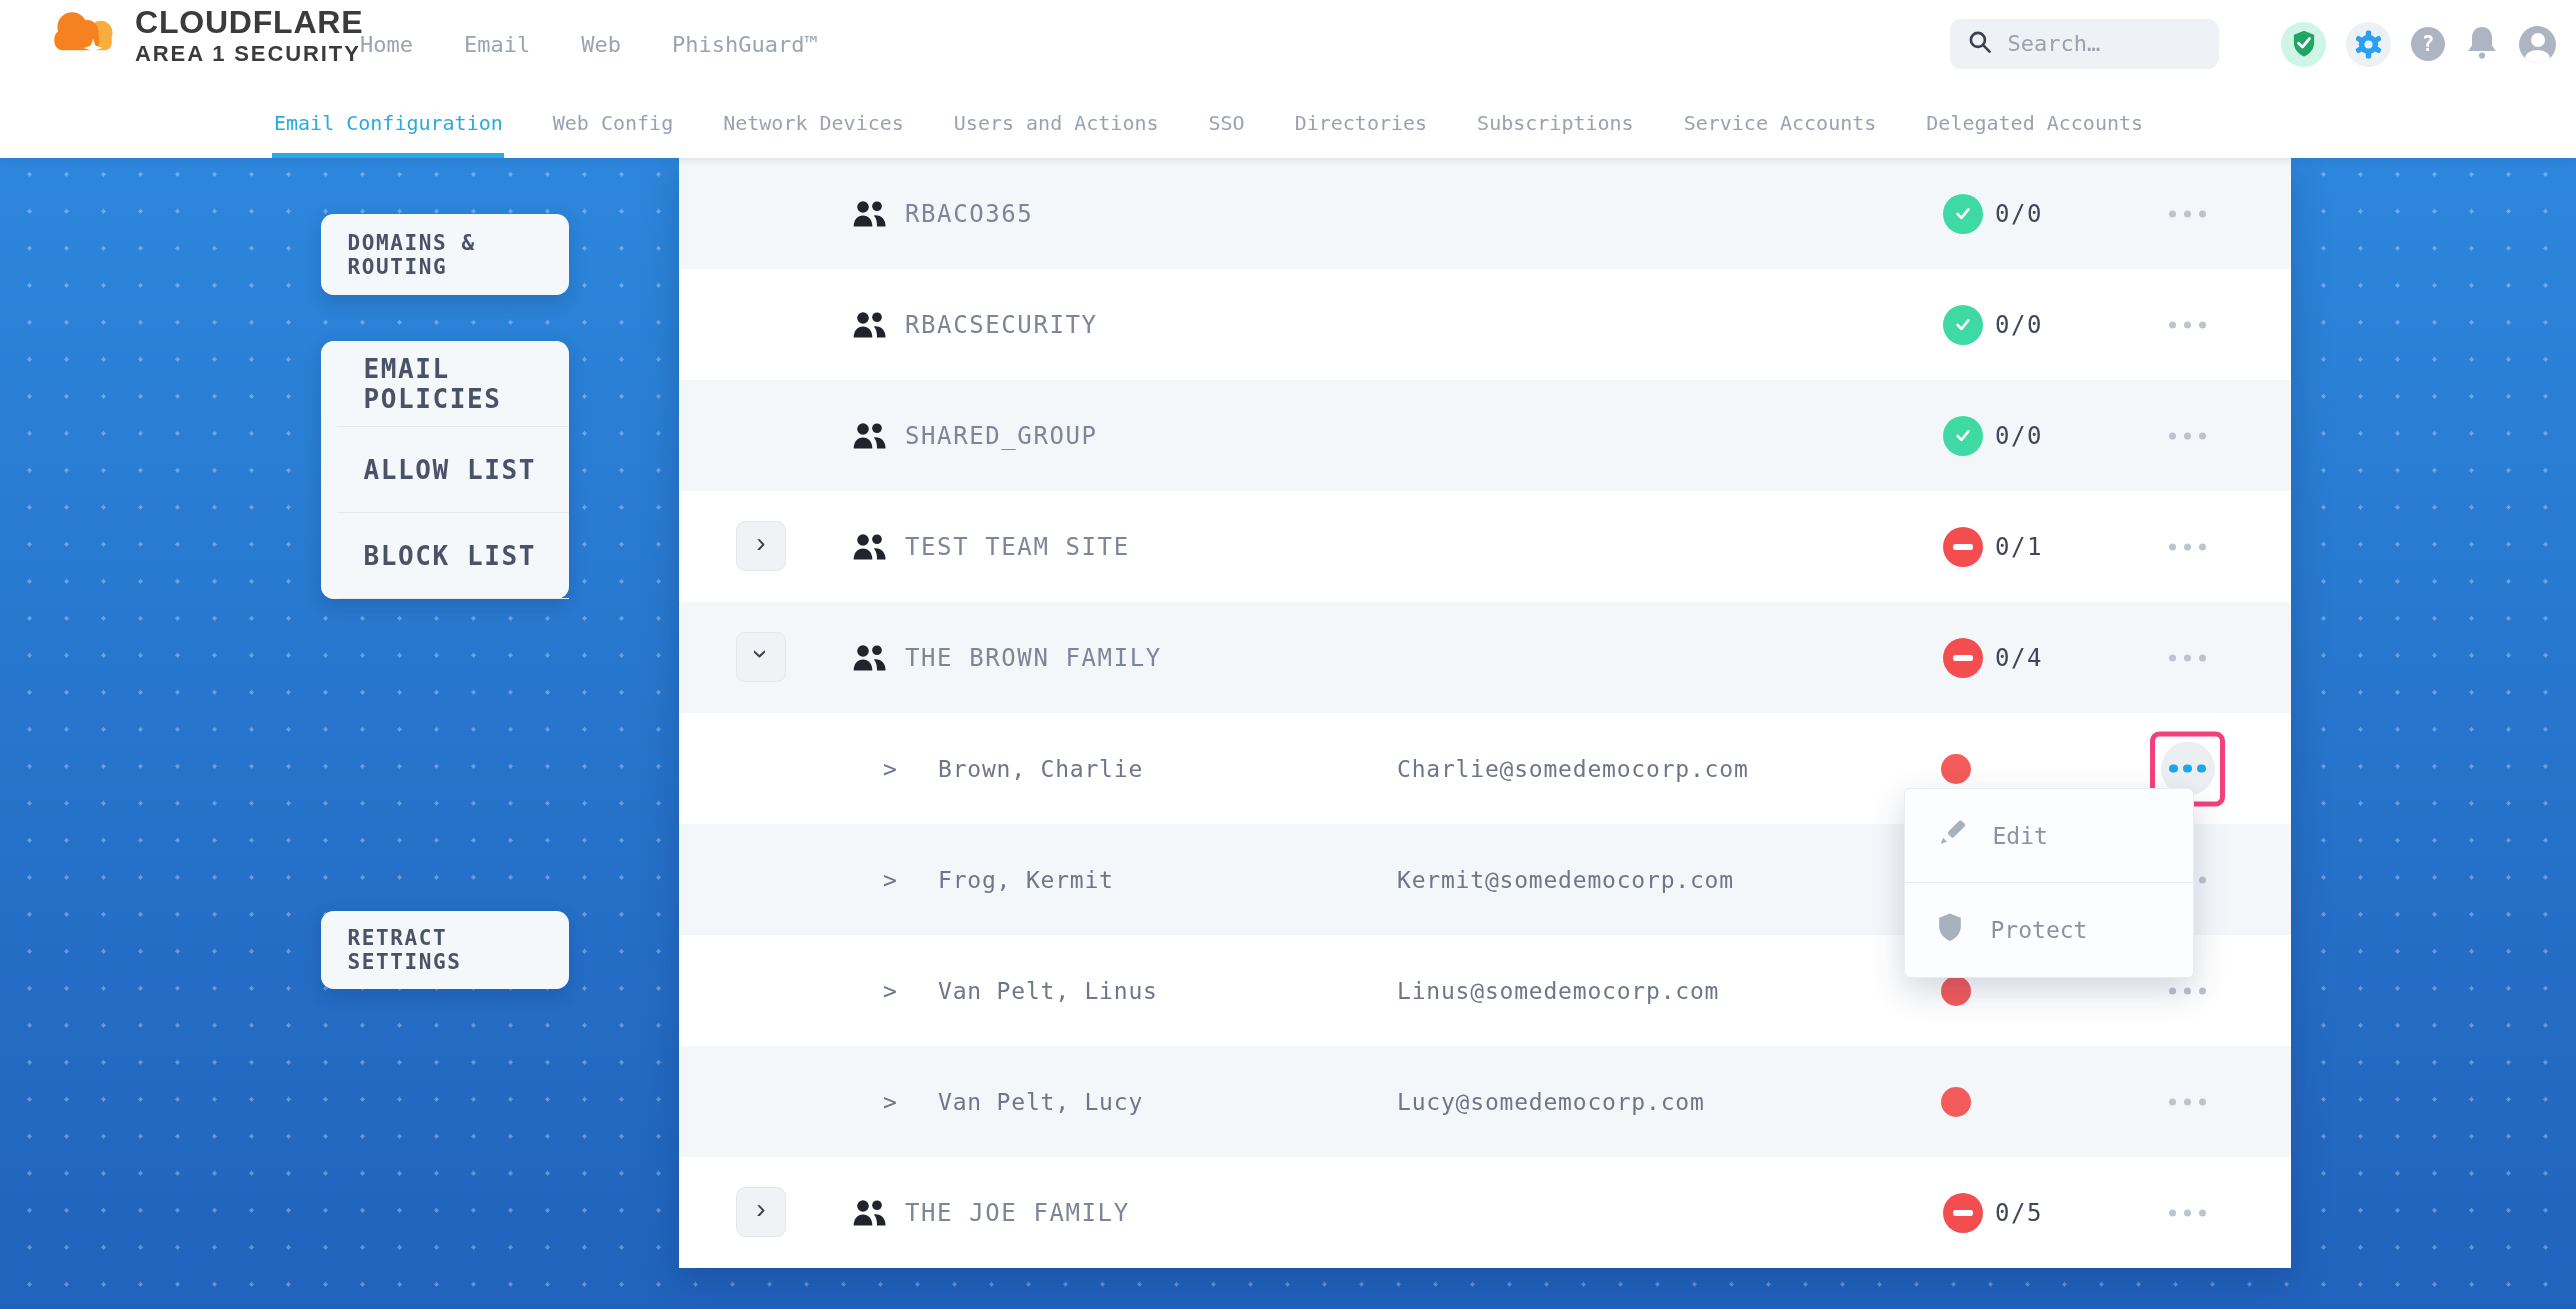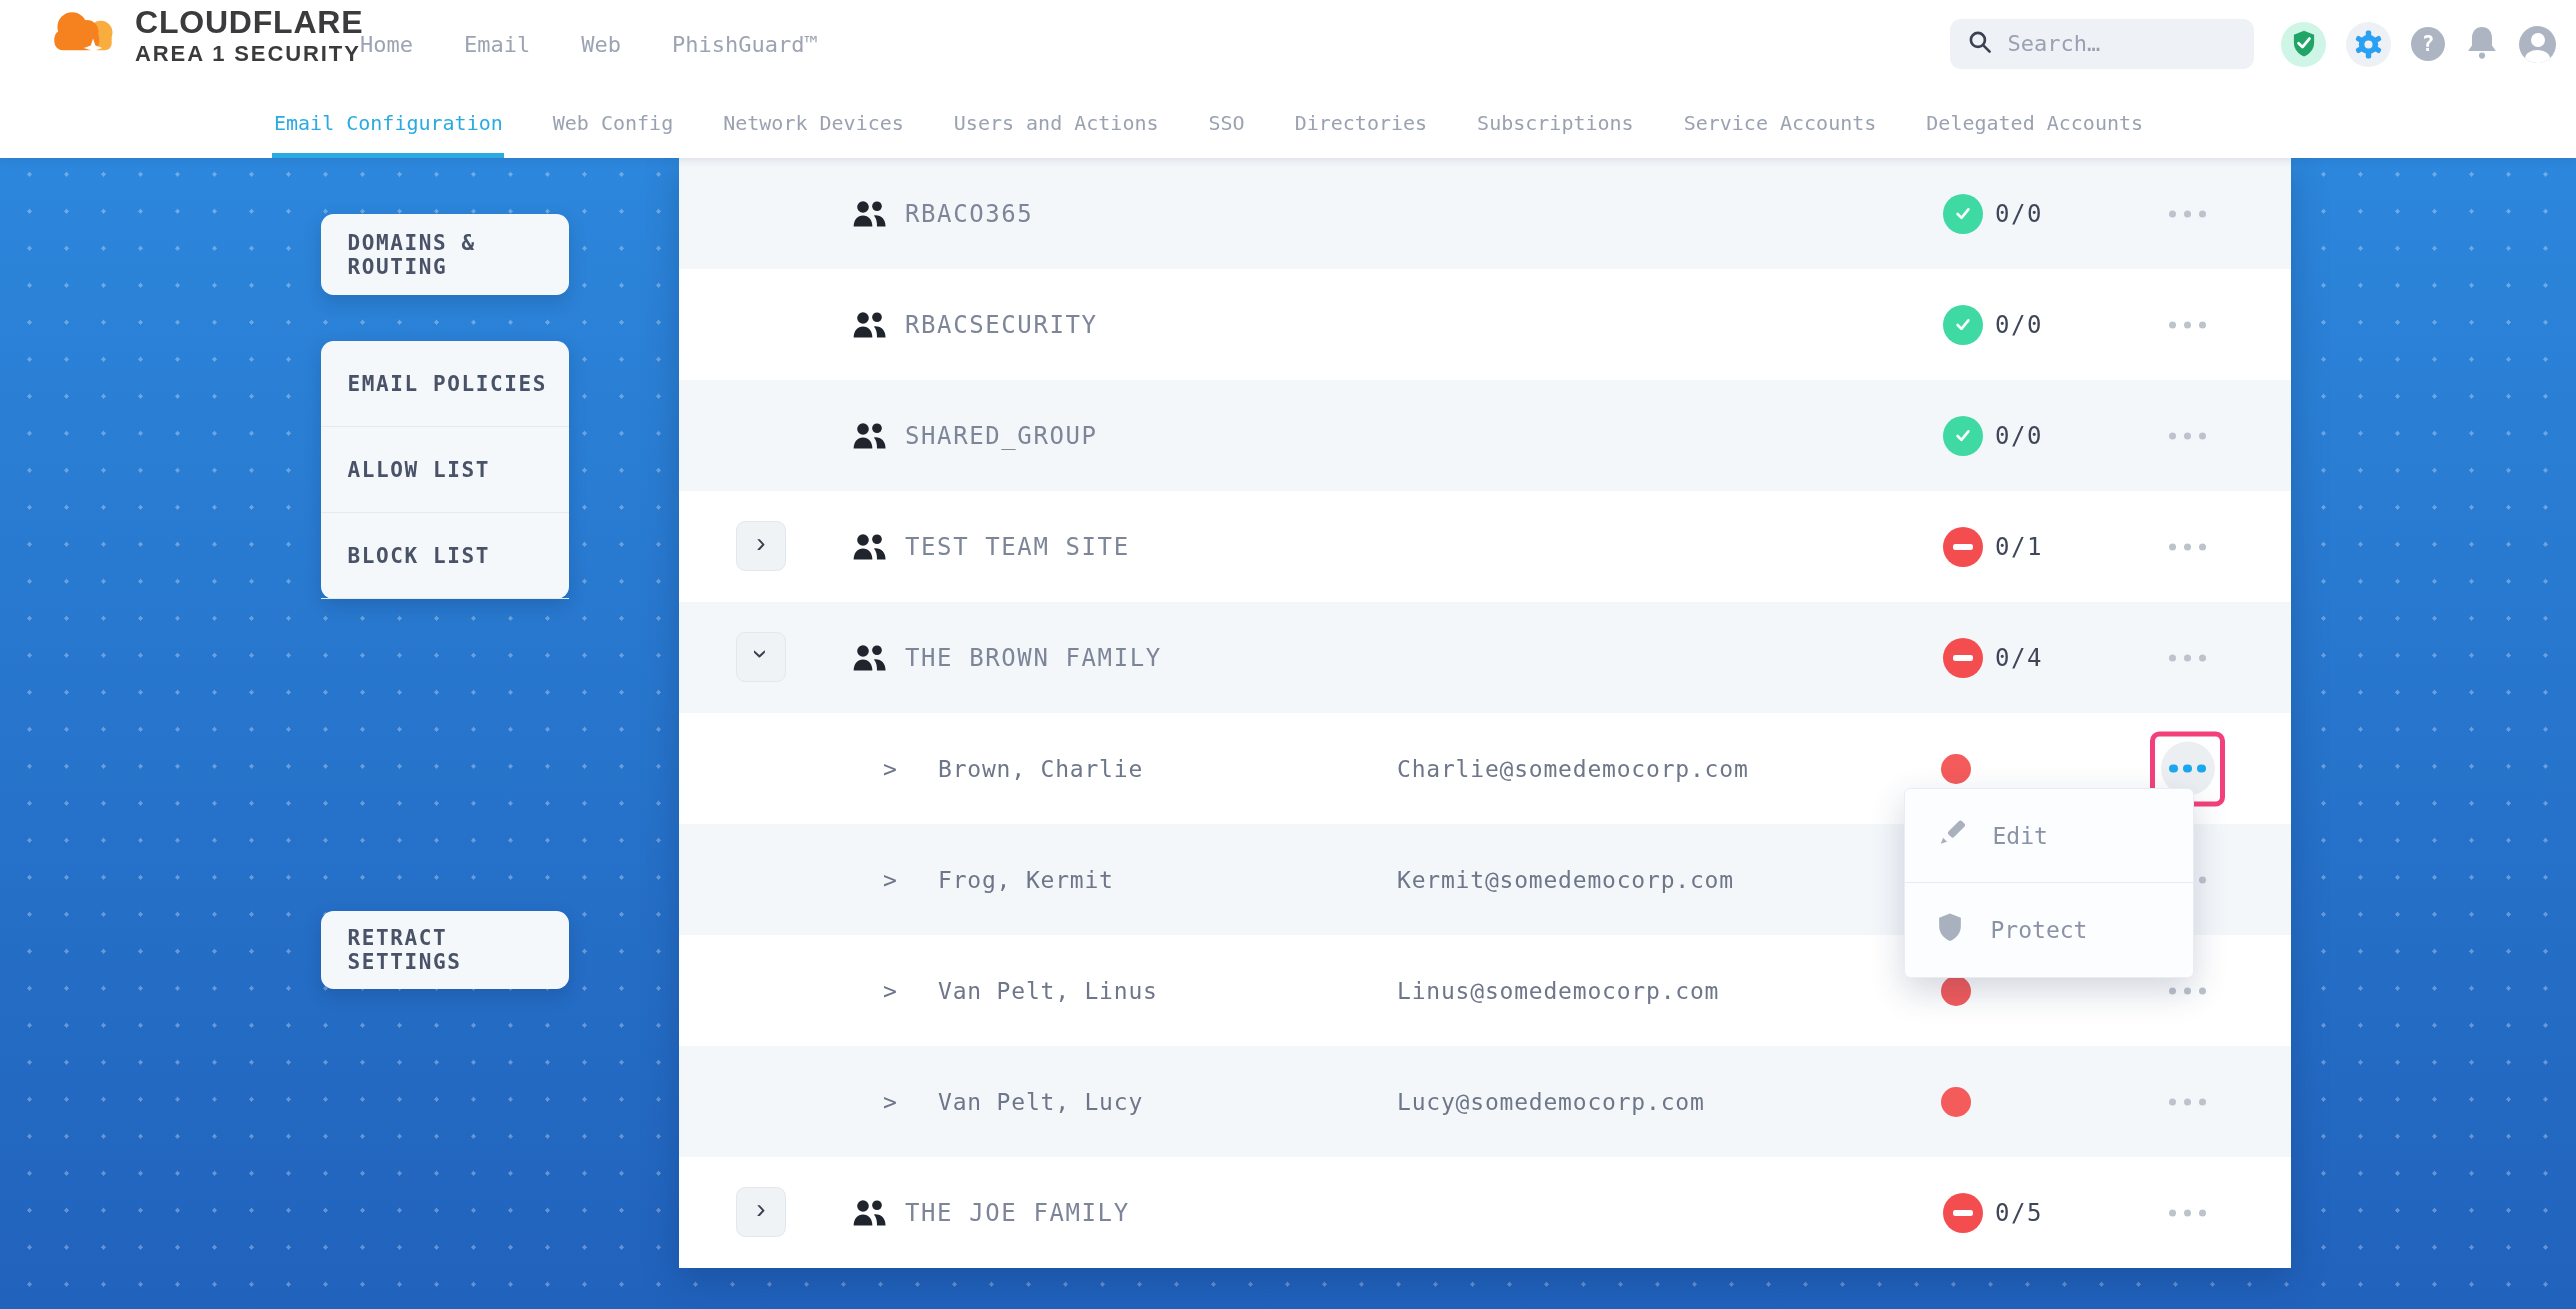--- a/index.html
+++ b/index.html
@@ -15,21 +15,21 @@
     background-size:37px 37px,100% 100%;background-position:11px 7.8px,0 0;}
 
   
   .topbar{position:absolute;left:0;top:0;width:100%;height:88px;background:#fff;z-index:30;}
   .brand{position:absolute;left:45px;top:6.2px;display:flex;align-items:flex-start;gap:14px;}
   .brand-text{display:flex;flex-direction:column;line-height:1.05;font-family:"Liberation Sans",sans-serif;}
   .brand-name{font-size:32px;font-weight:bold;color:#3B3B3D;letter-spacing:0.8px;}
   .brand-sub{font-size:22px;font-weight:bold;color:#3B3B3D;letter-spacing:1.9px;margin-top:2.3px;}
   .mainnav{position:absolute;left:360px;top:0;height:88px;display:flex;align-items:center;gap:51px;}
   .mainnav .navlink{font-size:22px;color:#9CA3B2;cursor:pointer;}
-  .search{position:absolute;left:1950px;top:18.7px;width:304px;height:50px;background:#EEF1F5;border-radius:11px;
+  .search{position:absolute;left:1950px;top:18.7px;width:269px;height:50px;background:#EEF1F5;border-radius:11px;
     display:flex;align-items:center;padding:0 17px;gap:14px;}
   .search input{border:none;outline:none;background:transparent;font-family:inherit;font-size:22px;color:#3C4257;width:187px;}
   .search input::placeholder{color:#9AA1B1;}
   .tb-icons{position:absolute;right:20px;top:0;height:88px;display:flex;align-items:center;gap:20px;}
   .disc{border-radius:50%;display:flex;align-items:center;justify-content:center;}
   .disc.mint{width:45px;height:45px;background:#CFF5E6;}
   .disc.fog{width:45px;height:45px;background:#EDF0F4;}
   .disc.gray{width:34px;height:34px;background:#AEB5C2;color:#fff;font-size:21px;font-weight:bold;}
   .avatar{width:37px;height:37px;border-radius:50%;background:#AEB5C2;overflow:hidden;position:relative;}
   .avatar .head{position:absolute;left:11.7px;top:7px;width:14px;height:14px;border-radius:50%;background:#fff;}
@@ -41,22 +41,22 @@
   .tab{position:relative;height:100%;display:flex;align-items:center;font-size:20px;color:#9AA2B1;cursor:pointer;white-space:nowrap;}
   .tab.active{color:var(--accent-cyan);}
   .tab.active::after{content:"";position:absolute;left:-1.6px;right:-1.6px;bottom:0;height:5.4px;background:var(--accent-cyan);}
 
   
   .card{position:absolute;left:321px;width:248px;background:#F5F8FA;border-radius:12.5px;box-shadow:0 6.2px 17px rgba(15,40,80,.20);}
   .card-label{font-size:21px;font-weight:600;letter-spacing:1.6px;color:#4A5268;}
   .card1{top:214px;height:81px;display:flex;align-items:center;padding-left:26.5px;}
   .card3{top:911px;height:78px;display:flex;align-items:center;padding-left:26.5px;}
   .card2{top:341px;}
-  .side-item{height:86px;display:flex;align-items:center;padding-left:26.5px;font-size:21px;font-weight:600;
-    letter-spacing:1.6px;color:#4A5268;border-bottom:1.6px solid #E4EAF0;cursor:pointer;}
+  .side-item{height:86px;display:flex;align-items:center;padding-left:26.5px;font-size:26px;font-weight:600;
+    letter-spacing:1.6px;color:#4A5268;border-bottom:1.6px solid #E4EAF0;cursor:pointer;margin-left:16px;}
   .enh{background:#fff;border-radius:0 0 12.5px 12.5px;padding:26.5px 23px 33px 26.5px;position:relative;}
   .enh-title{font-size:24px;font-weight:bold;color:#14171E;line-height:34px;width:187px;letter-spacing:0.8px;}
   .enh-active{margin-top:23px;font-size:22.6px;font-weight:bold;color:var(--accent-cyan);line-height:33px;width:204px;position:relative;cursor:pointer;}
   .enh-active::before{content:"";position:absolute;left:-26.5px;top:-4.7px;bottom:-4.7px;width:7px;background:var(--accent-cyan);}
   .enh-added{margin-top:20px;font-size:22.6px;color:#7B8296;cursor:pointer;}
 
   
   .table{position:absolute;left:679px;top:158px;width:1612px;background:#fff;box-shadow:0 11px 34px rgba(10,40,90,.28);z-index:10;}
   .row{position:relative;height:111px;background:#fff;}
   .row.alt{background:var(--row-alt);}

